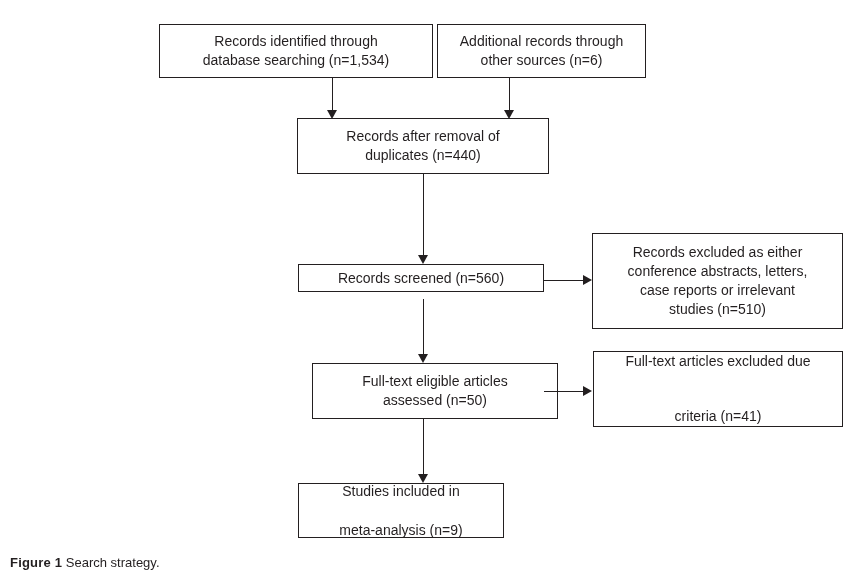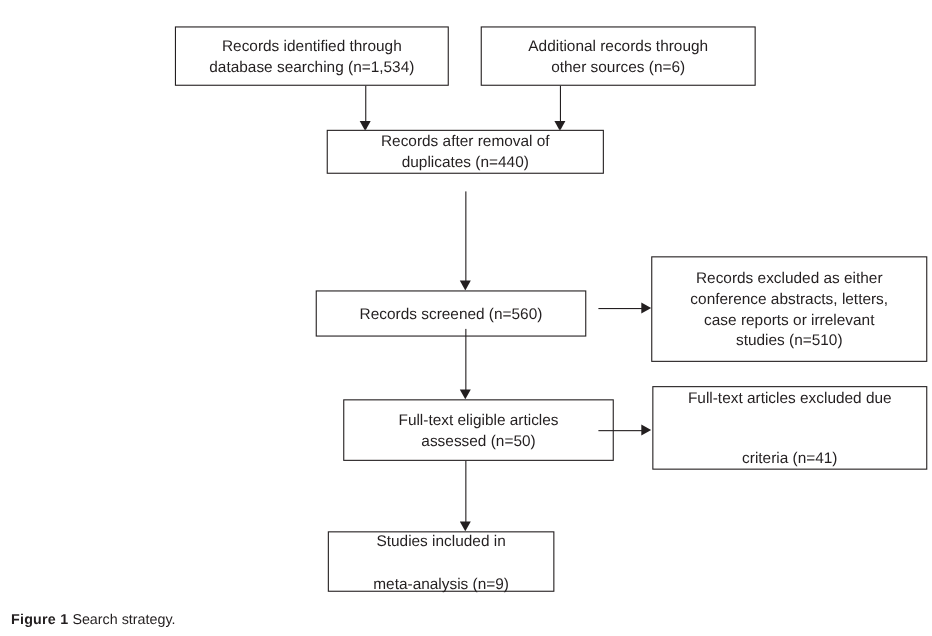--- a/index.html
+++ b/index.html
@@ -25,24 +25,24 @@
     align-items: center;
     justify-content: center;
     text-align: center;
     font-size: 14px;
     line-height: 19px;
     padding: 2px 6px;
     background: #ffffff;
   }
   .fbox .line { display: block; white-space: nowrap; }
 
-  .box-identified        { left: 159px; top: 24px;  width: 249px; height: 54px; }
-  .box-additional        { left: 437px; top: 24px;  width: 250px; height: 54px; }
-  .box-after-duplicates  { left: 297px; top: 118px; width: 252px; height: 40px; }
-  .box-screened          { left: 287px; top: 264px; width: 246px; height: 42px; }
+  .box-identified        { left: 159px; top: 24px;  width: 274px; height: 54px; }
+  .box-additional        { left: 437px; top: 24px;  width: 209px; height: 54px; }
+  .box-after-duplicates  { left: 297px; top: 118px; width: 252px; height: 56px; }
+  .box-screened          { left: 298px; top: 264px; width: 246px; height: 28px; }
   .box-excluded-screen   { left: 592px; top: 233px; width: 251px; height: 96px; }
   .box-fulltext          { left: 312px; top: 363px; width: 246px; height: 56px; }
   .box-fulltext-excluded { left: 593px; top: 351px; width: 250px; height: 76px; gap: 36px; }
   .box-included          { left: 298px; top: 483px; width: 206px; height: 55px; gap: 20px; }
 
   .vline {
     position: absolute;
     width: 1px;
     background: #231f20;
   }

